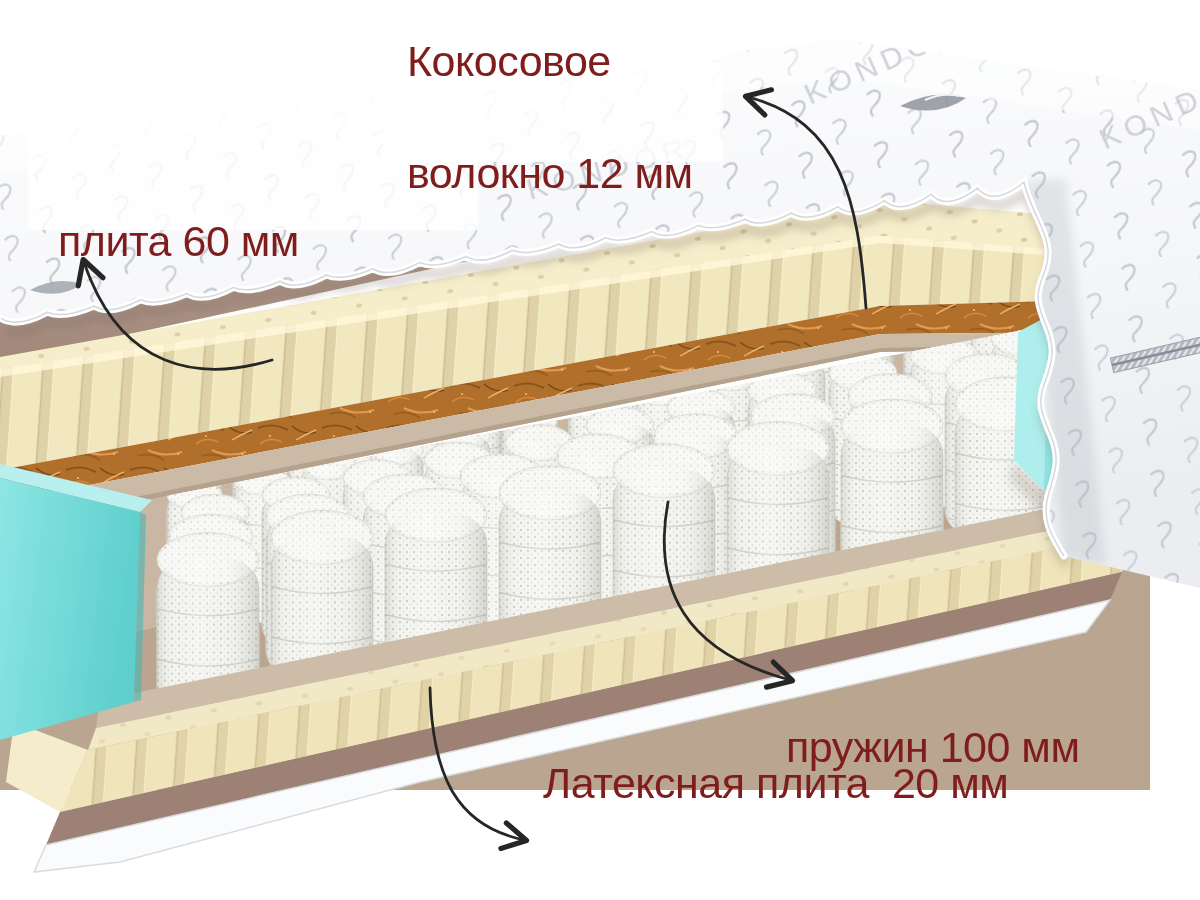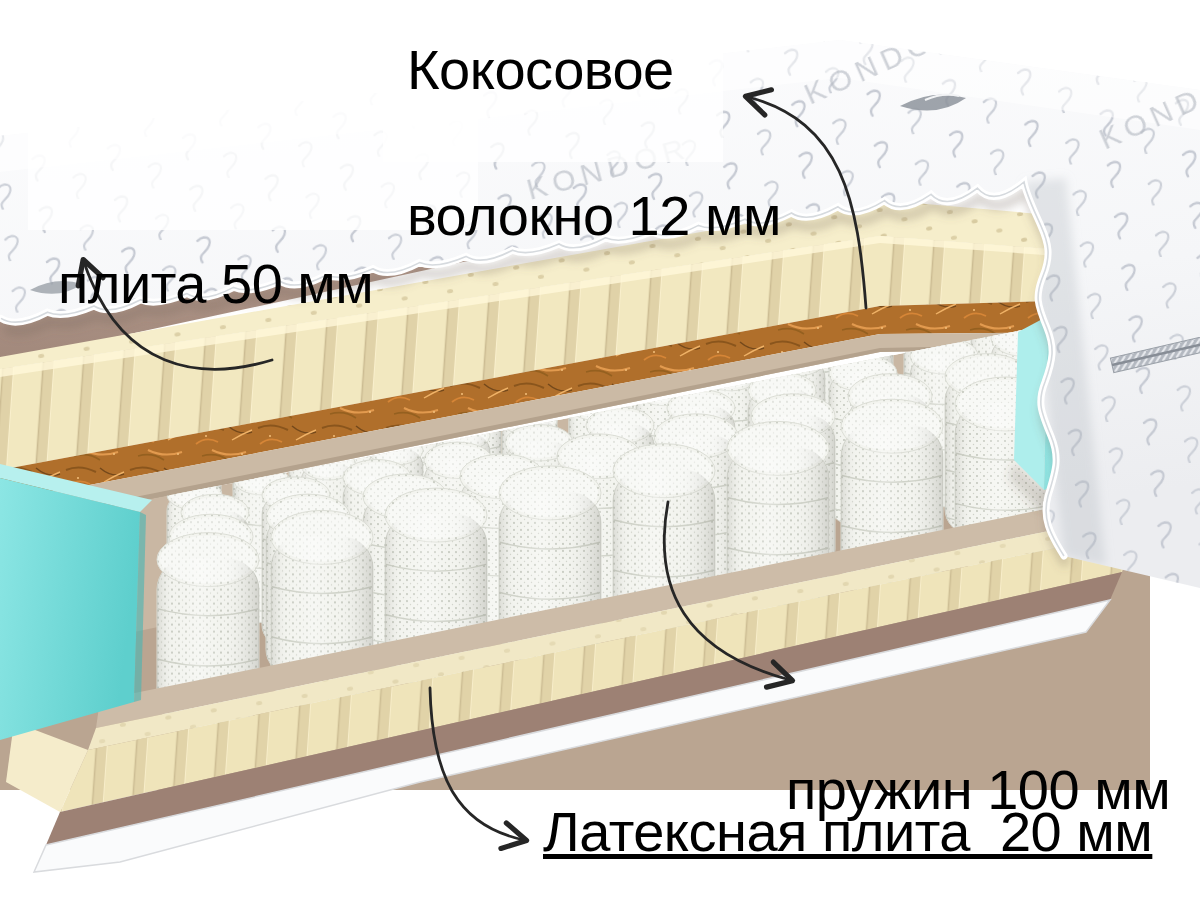--- a/index.html
+++ b/index.html
@@ -1,25 +1,25 @@
 <!DOCTYPE html>
 <html><head>
 <meta charset="utf-8">
 <style>
   html,body{margin:0;padding:0;background:#ffffff;}
   #stage{position:relative;width:1200px;height:900px;overflow:hidden;background:#ffffff;
          font-family:"Liberation Sans",sans-serif;}
   #stage svg{position:absolute;left:0;top:0;}
-  .lbl{position:absolute;color:#000000;font-size:56px;line-height:1.3;
+  .lbl{position:absolute;color:#7f1d1d;font-size:43px;line-height:1.3;
        letter-spacing:-0.5px;white-space:pre;}
   .lbl.boxed{background:rgba(255,255,255,0.82);}
   #lbl-latex-top{left:28px;top:90px;width:450px;height:140px;padding:12px 0 0 30px;box-sizing:border-box;}
   #lbl-coconut{left:383px;top:26px;width:340px;height:136px;padding:8px 0 0 24px;box-sizing:border-box;}
   #lbl-springs{left:786px;top:608px;}
-  #lbl-latex-bottom{left:543px;top:796px;text-decoration:underline;}
+  #lbl-latex-bottom{left:543px;top:756px;}
 </style>
 </head>
 <body>
 
 <div id="stage">
 <svg id="art" width="1200" height="900" viewBox="0 0 1200 900">
   <defs>
     <pattern id="dots" width="7" height="7" patternUnits="userSpaceOnUse">
       <rect width="7" height="7" fill="#f3f4ef"></rect>
       <circle cx="2" cy="2" r="0.9" fill="#b9bdb2"></circle>
@@ -728,21 +728,21 @@
 
   <g fill="none" stroke="#262626" stroke-width="2.8" stroke-linecap="round">
     <path d="M272,360 C200,382 120,370 84,262" marker-end="url(#ah)"></path>
     <path d="M866,308 C858,200 842,122 748,97" marker-end="url(#ah)"></path>
     <path d="M668,502 C652,590 686,652 790,680" marker-end="url(#ah)"></path>
     <path d="M430,688 C432,778 458,826 524,840" marker-end="url(#ah)"></path>
   </g>
 </svg>
 
 <div class="lbl boxed" id="lbl-latex-top"><br>
-<span>плита 50 мм</span></div>
+<span>плита 60 мм</span></div>
 
 <div class="lbl boxed" id="lbl-coconut"><span>Кокосовое</span><br>
 <span>волокно 12 мм</span></div>
 
 <div class="lbl" id="lbl-springs"><br>
 <span>пружин 100 мм</span></div>
 
 <div class="lbl" id="lbl-latex-bottom"><span>Латексная плита  20 мм</span></div>
 </div>
 

